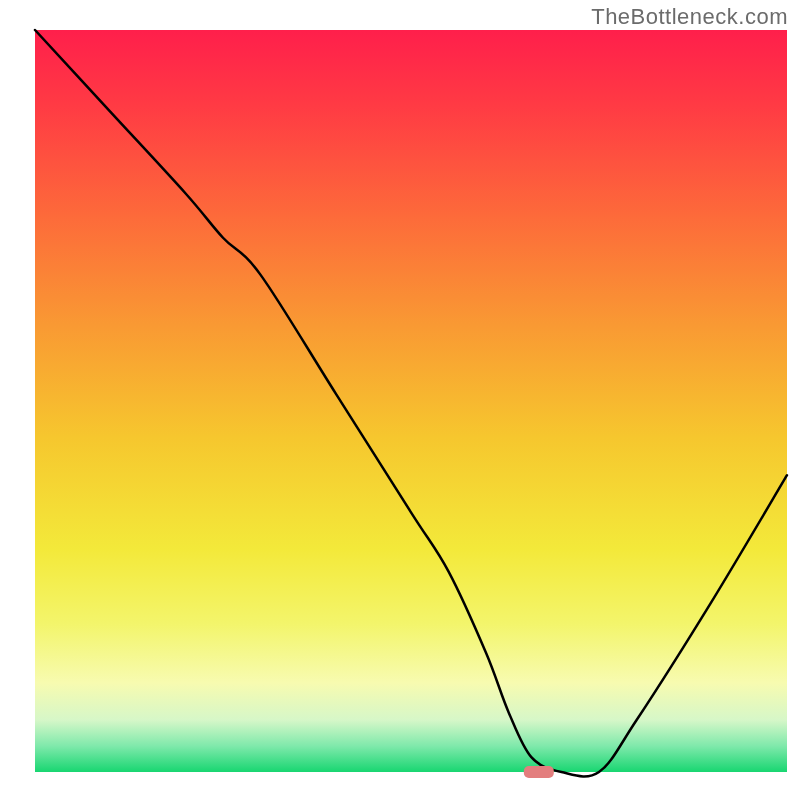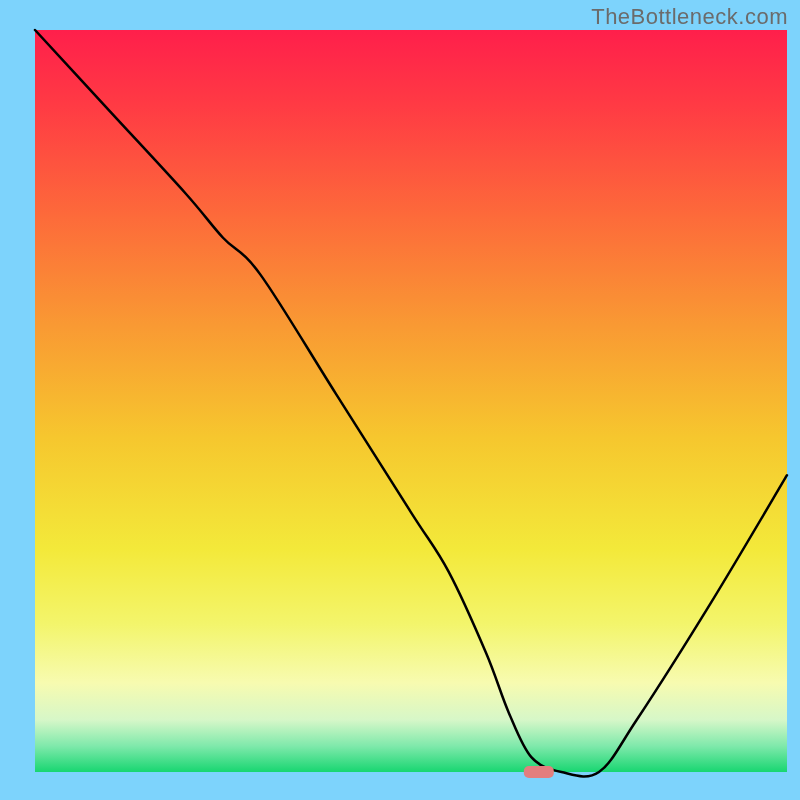--- a/index.html
+++ b/index.html
@@ -8,21 +8,21 @@
     width: 800px;
     height: 800px;
     background: #000;
     overflow: hidden;
     font-family: Arial, Helvetica, sans-serif;
   }
   .wrap {
     position: relative;
     width: 800px;
     height: 800px;
-    background: #7dd3fc;
+    background: #ffffff;
   }
   .watermark {
     position: absolute;
     top: 4px;
     right: 12px;
     color: #6b6b6b;
     font-size: 22px;
     font-weight: 500;
     letter-spacing: 0.5px;
     z-index: 10;

